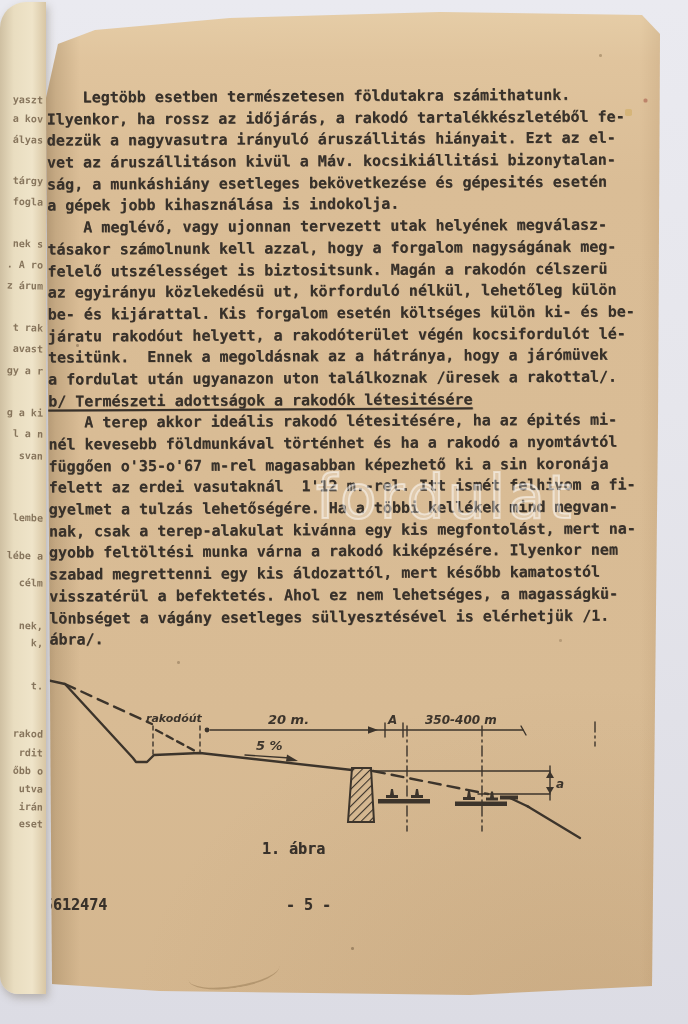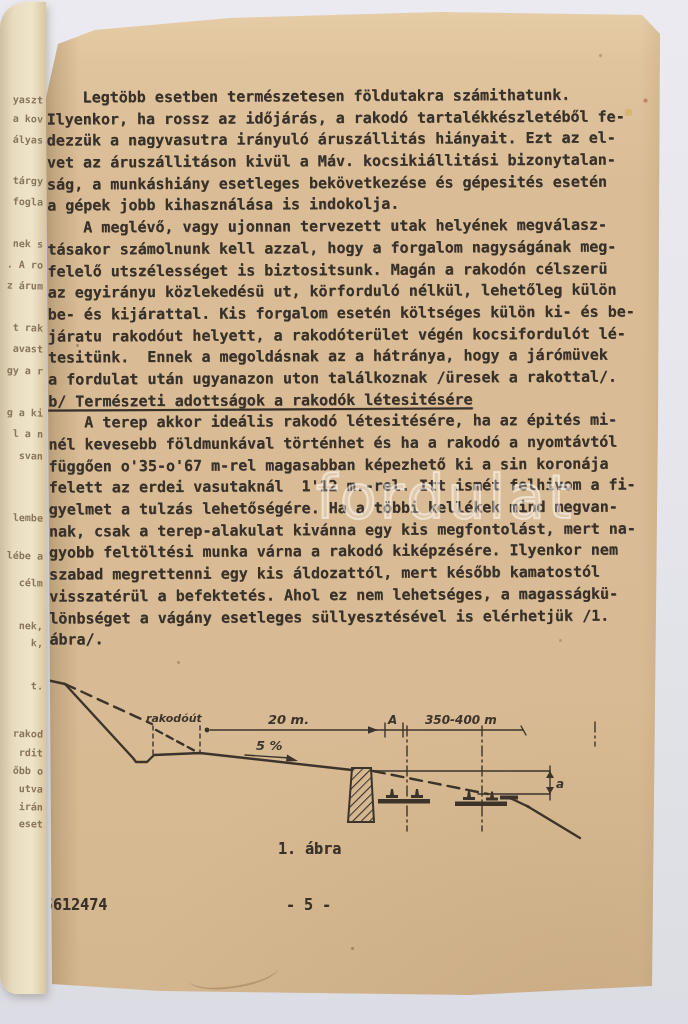--- a/index.html
+++ b/index.html
@@ -57,21 +57,21 @@
   
   .diagram{position:absolute;left:40px;top:658px;width:620px;height:195px;}
   .ink{stroke:#3c342b;fill:none;stroke-width:2.4;stroke-linecap:round;stroke-linejoin:round;}
   .ink-thin{stroke:#3c342b;fill:none;stroke-width:1.4;stroke-linecap:round;}
   .ink-fill{fill:#3c342b;stroke:none;}
   .dlabel{font-family:"DejaVu Sans",sans-serif;font-style:italic;font-weight:700;fill:#3c342b;}
   .caption,.catalog,.pagenum{
     position:absolute;color:#38312a;font-size:15px;font-weight:700;
     text-shadow:.3px .3px .6px rgba(56,49,42,.5);white-space:pre;
   }
-  .caption{left:278px;top:840px;}
+  .caption{left:262px;top:840px;}
   .catalog{left:44px;top:896px;}
   .pagenum{left:286px;top:896px;}
 
   
   .watermark{
     position:absolute;left:316px;top:462px;
     font-family:"DejaVu Sans",sans-serif;font-size:60px;font-weight:400;
     letter-spacing:3px;color:rgba(255,255,255,.22);
     -webkit-text-stroke:2px rgba(255,255,255,.5);
     pointer-events:none;z-index:5;

